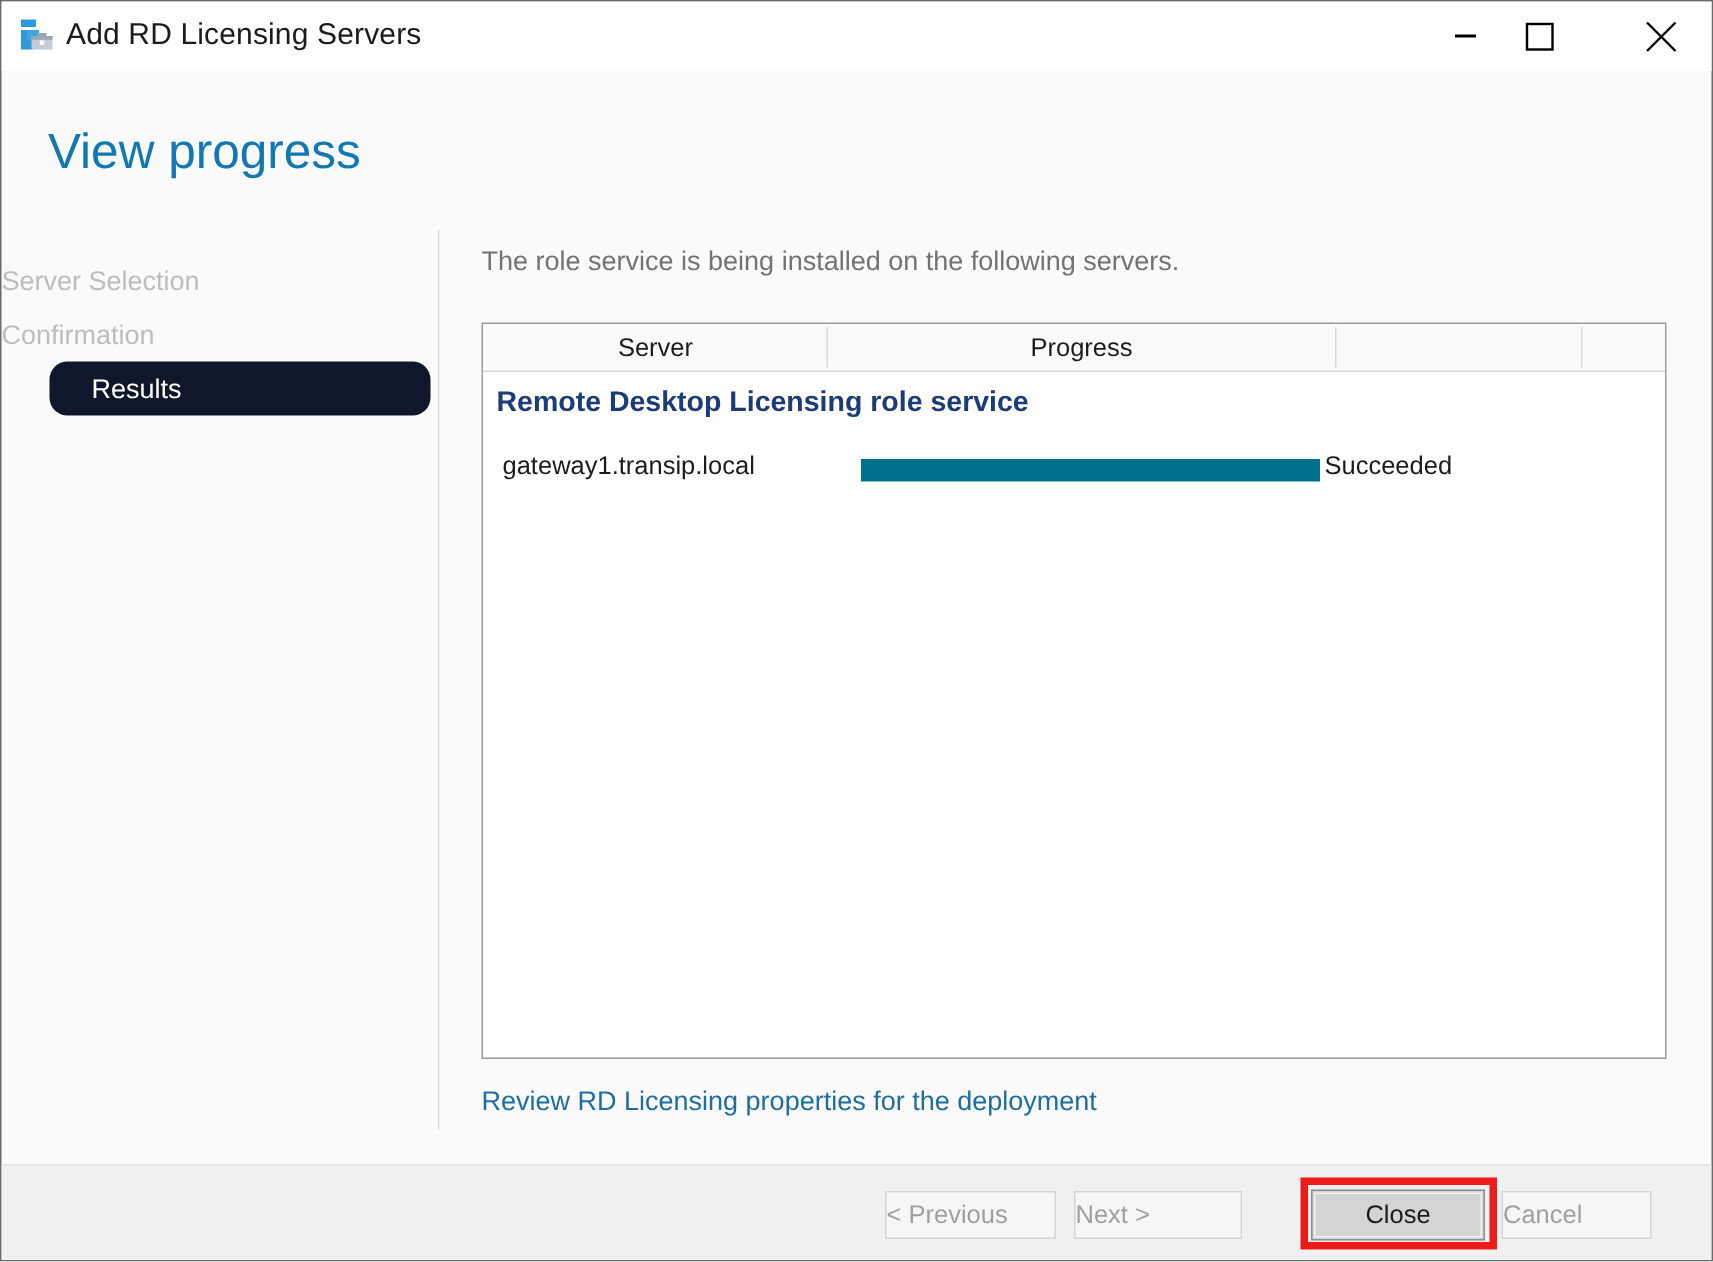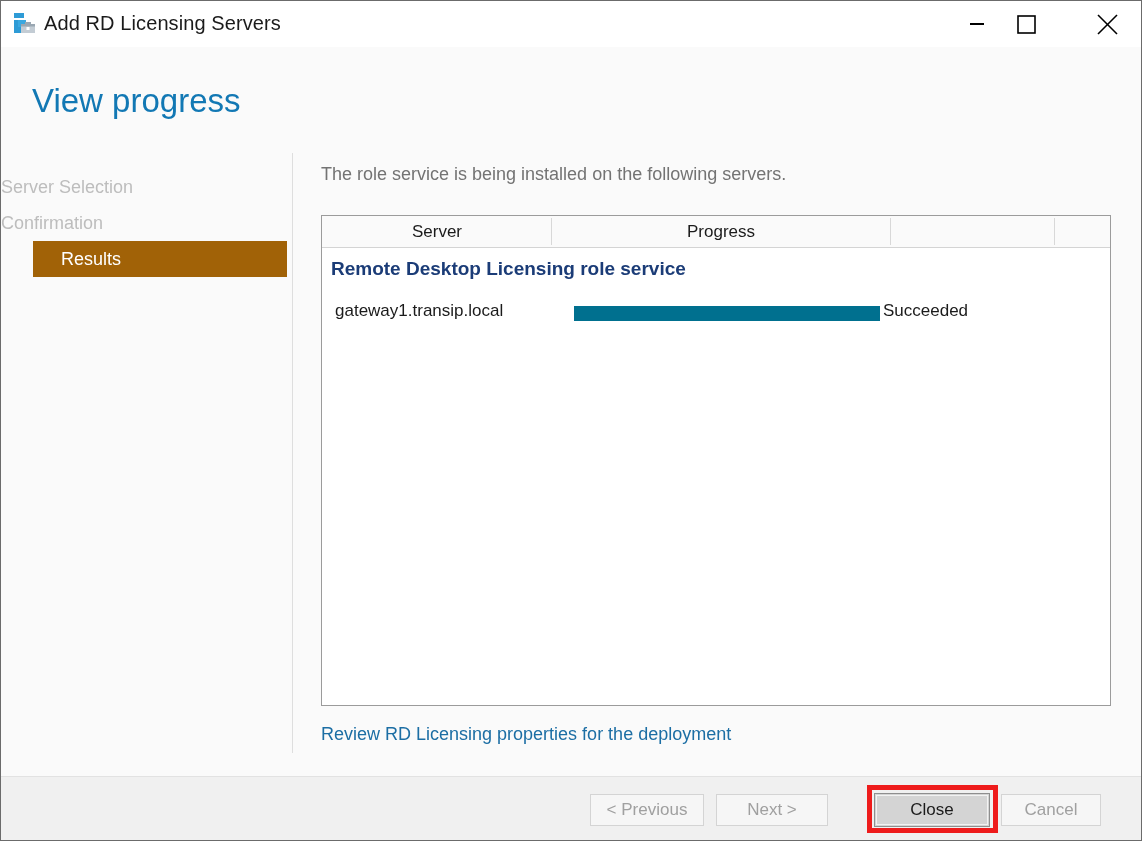--- a/index.html
+++ b/index.html
@@ -211,21 +211,21 @@
   .wiz-btn {
     position: absolute;
     top: 17px;
     height: 32px;
     box-sizing: border-box;
     background: #f6f6f6;
     border: 1px solid #d4d4d4;
     font-family: "Liberation Sans", sans-serif;
     font-size: 17px;
     color: #a0a0a0;
-    text-align: center;
+    text-align: left;
     line-height: 30px;
     white-space: nowrap;
     cursor: default;
   }
   .btn-previous { left: 589px; width: 114px; }
   .btn-next     { left: 715px; width: 112px; }
   .btn-cancel   { left: 1000px; width: 100px; }
   .btn-close-w {
     position: absolute;
     left: 873px; top: 16px;
@@ -297,21 +297,21 @@
   <div class="page-title" style="color: rgb(18, 120, 180);">View progress</div>
 
   <div class="nav-divider"></div>
   <div class="nav">
     <div class="nav-item">
       <span>Server Selection</span>
     </div>
     <div class="nav-item">
       <span>Confirmation</span>
     </div>
-    <div class="nav-item selected" style="background: #a16207;">
+    <div class="nav-item selected" style="background: #0f172a; border-radius: 12px;">
       <span>Results</span>
     </div>
   </div>
 
   <div class="instruction">The role service is being installed on the following servers.</div>
 
   <div class="table">
     <div class="table-head">
       <div class="th th-server">Server</div>
       <div class="col-sep sep-1"></div>

